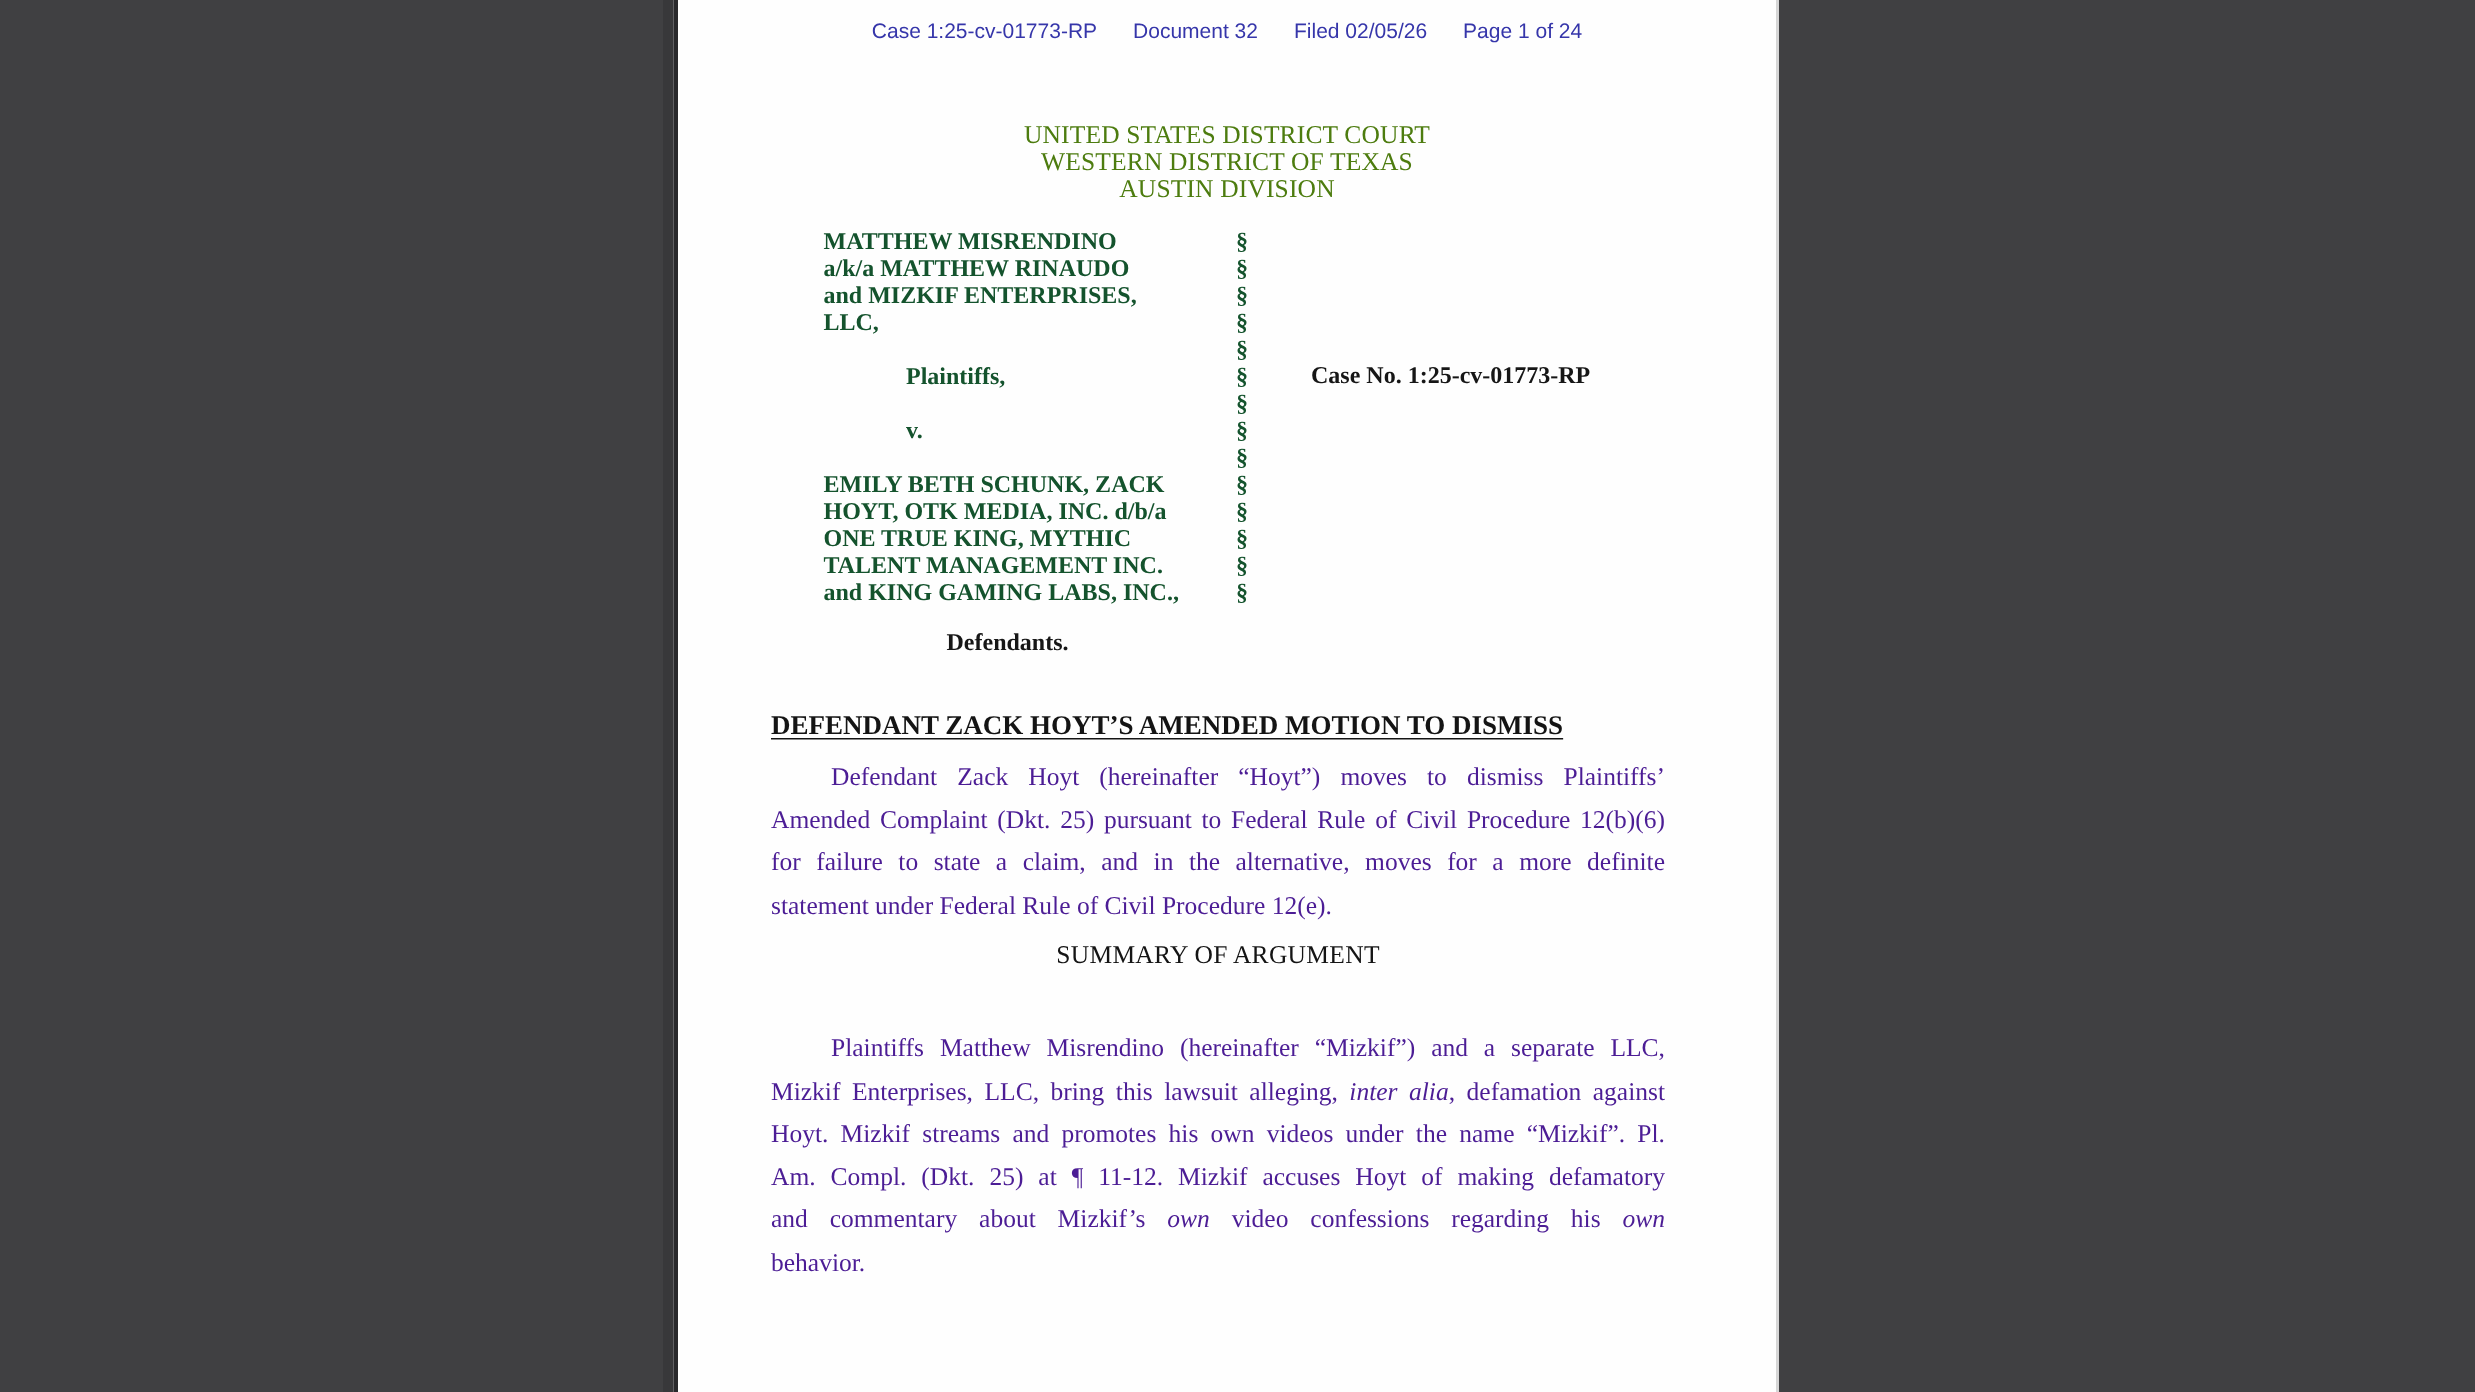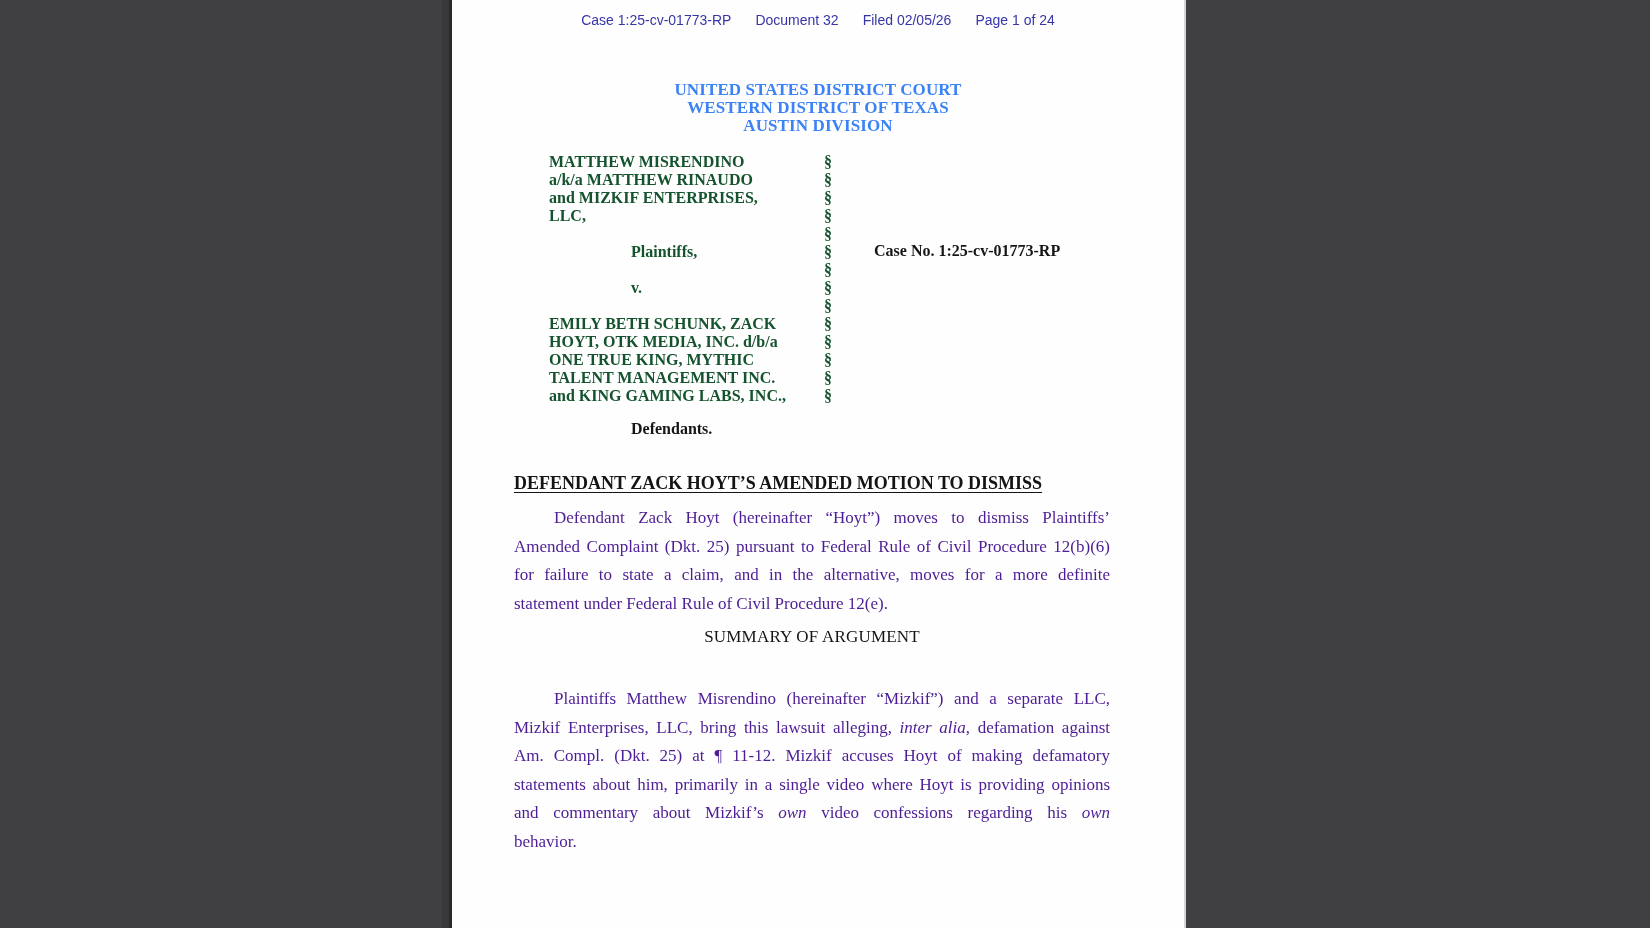--- a/index.html
+++ b/index.html
@@ -41,24 +41,24 @@
     color: var(--stamp, #3636aa);
     white-space: nowrap;
   }
   
   .court {
     position: absolute;
     top: 81px;
     left: 0;
     width: 100%;
     text-align: center;
-    font-weight: bold;
+    font-weight: normal;
     font-size: 17px;
     line-height: 18.2px;
-    color: #3b82f6;
+    color: #4d7c0f;
     letter-spacing: 0.1px;
   }
   .content {
     position: absolute;
     left: 62px;
     top: 0;
     width: 596px;
     color: #1c1c1c;
   }
   
@@ -67,21 +67,21 @@
     top: 153px;
     left: 0;
     width: 100%;
     font-weight: bold;
     font-size: 16px;
     line-height: 18px;
     color: #14532d;
   }
   .cap-row { position: relative; height: 18px; }
   .cap-text { margin-left: 35px; white-space: nowrap; }
-  .cap-row.label .cap-text { margin-left: 117px; }
+  .cap-row.label .cap-text { margin-left: 90px; }
   .cap-sec { position: absolute; left: 310px; top: 0; }
   .case-no {
     position: absolute;
     top: 242px;
     left: 360px;
     font-weight: bold;
     font-size: 16px;
     color: #161616;
     white-space: nowrap;
   }
@@ -174,21 +174,21 @@
       <div class="para p1" id="para-0">
           <div class="pline indent"><span>Defendant Zack Hoyt (hereinafter “Hoyt”) moves to dismiss Plaintiffs’</span></div>
           <div class="pline"><span>Amended Complaint (Dkt. 25) pursuant to Federal Rule of Civil Procedure 12(b)(6)</span></div>
           <div class="pline"><span>for failure to state a claim, and in the alternative, moves for a more definite</span></div>
           <div class="pline last"><span>statement under Federal Rule of Civil Procedure 12(e).</span></div>
         </div>
       <div class="heading2">SUMMARY OF ARGUMENT</div>
       <div class="para p2" id="para-1">
           <div class="pline indent"><span>Plaintiffs Matthew Misrendino (hereinafter “Mizkif”) and a separate LLC,</span></div>
           <div class="pline"><span>Mizkif Enterprises, LLC, bring this lawsuit alleging, </span><span class="it">inter alia</span><span>, defamation against</span></div>
+          <div class="pline"><span>Hoyt.  Mizkif streams and promotes his own videos under the name “Mizkif”. Pl.</span></div>
           <div class="pline"><span>Am. Compl. (Dkt. 25) at ¶ 11-12. Mizkif accuses Hoyt of making defamatory</span></div>
-          <div class="pline"><span>statements about him, primarily in a single video where Hoyt is providing opinions</span></div>
           <div class="pline"><span>and commentary about Mizkif’s </span><span class="it">own</span><span> video confessions regarding his </span><span class="it">own</span></div>
           <div class="pline last"><span>behavior.</span></div>
         </div>
     </div>
 
   </div>
 </div>
 
 </body></html>

